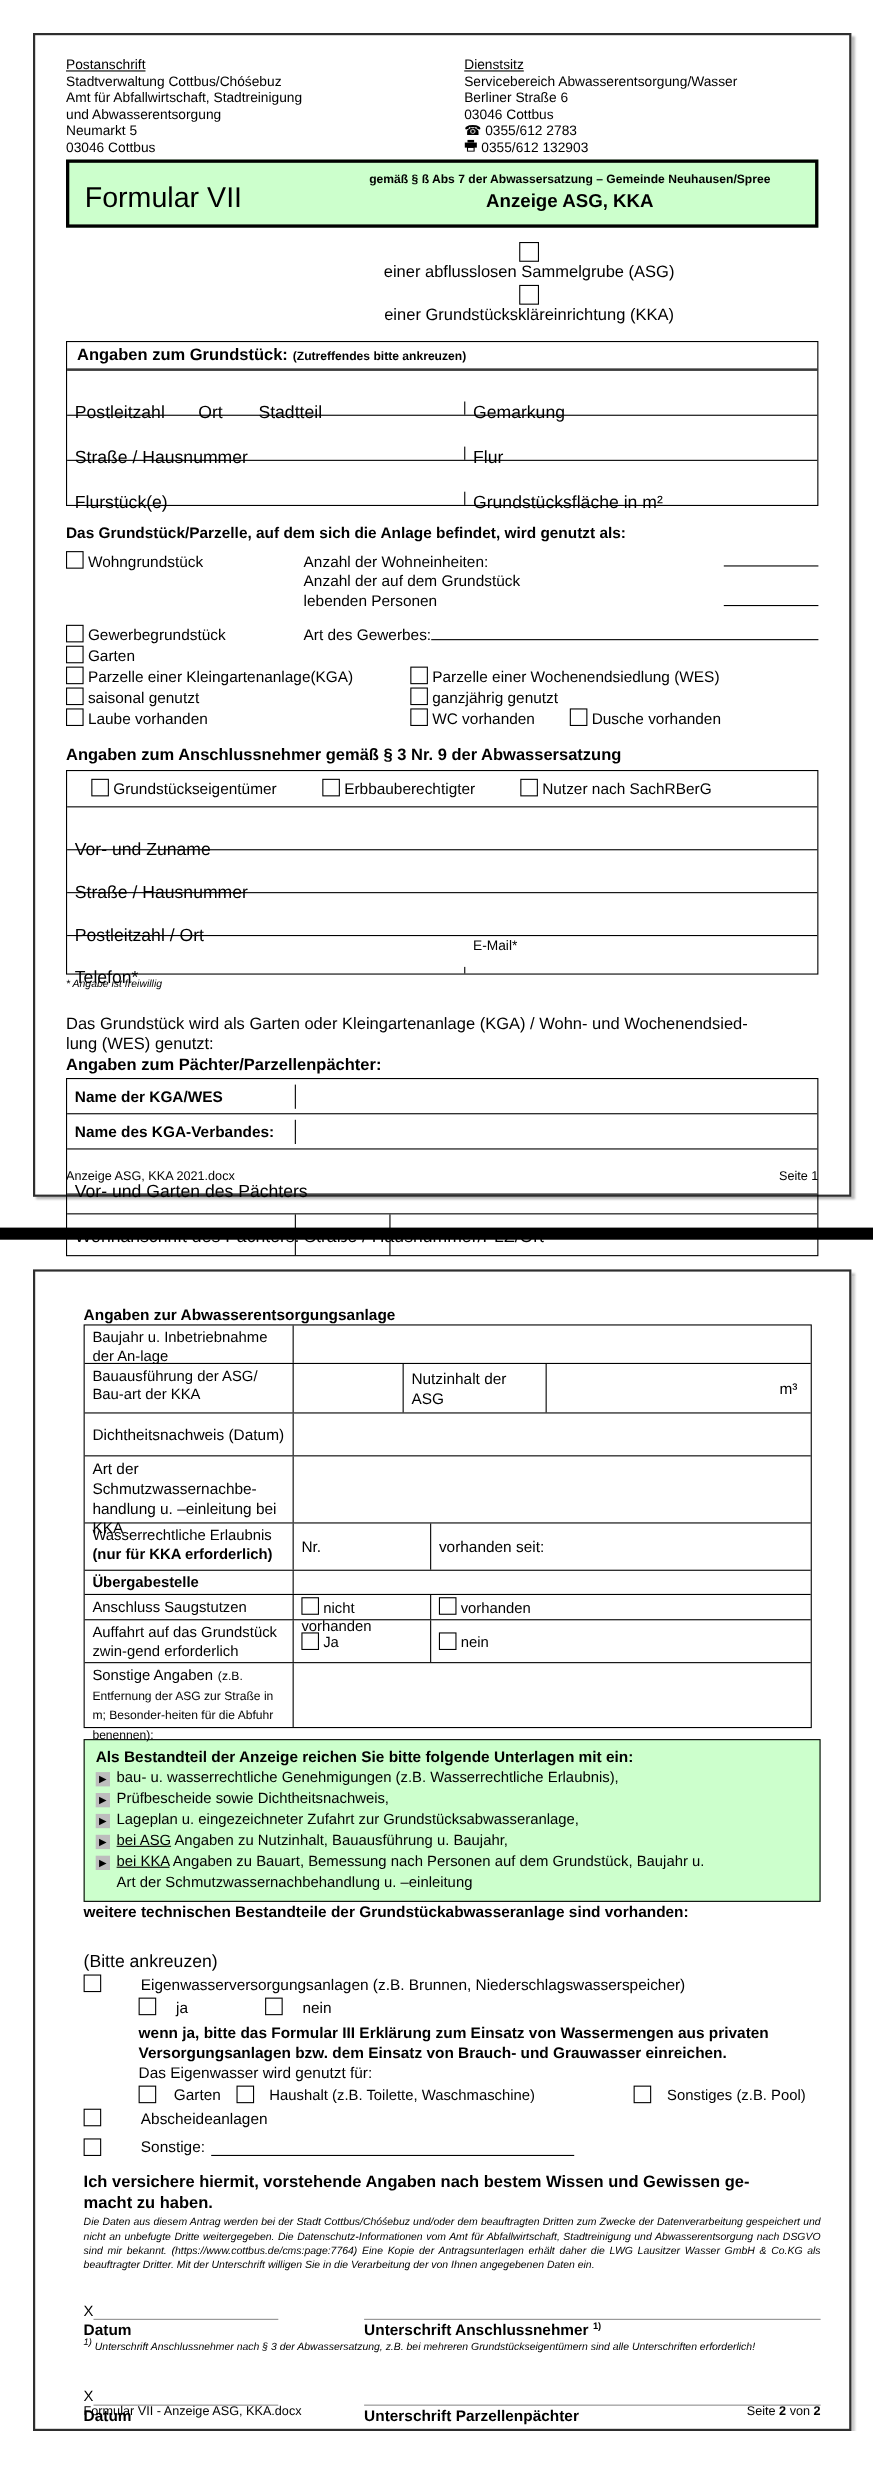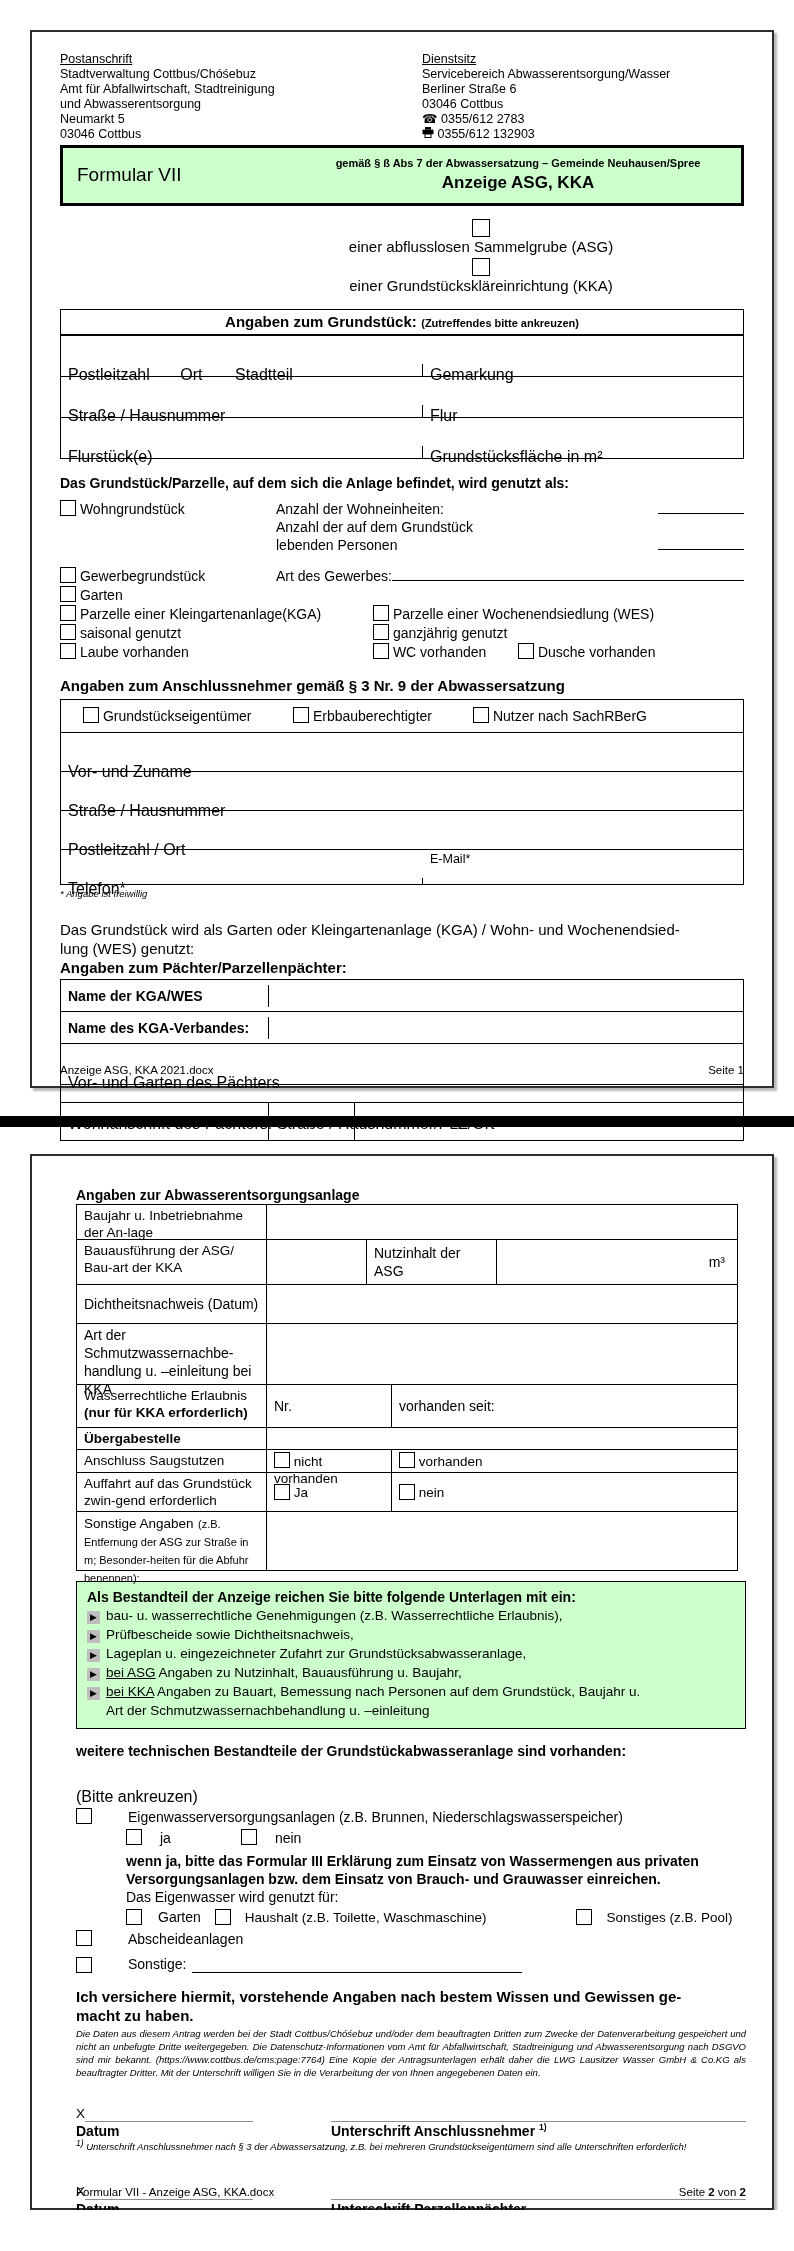--- a/index.html
+++ b/index.html
@@ -21,21 +21,21 @@
   .fs15{font-size:15px;line-height:19px;flex-direction:column;}
   .cb{display:inline-block;width:14px;height:14px;border:1.6px solid #000;background:#fff;vertical-align:-2px;flex:none;}
   .cb.lg{width:16px;height:16px;}
   .fill{display:inline-block;border-bottom:1.2px solid #000;height:13px;}
   .sigline{display:inline-block;border-bottom:1.5px solid #8f8f8f;height:13px;}
   .tbl{border:1.6px solid #000;}
   .trow{display:flex;border-top:1px solid #000;align-items:stretch;}
   .trow.first{border-top:none;}
   .tcell{border-right:1px solid #000;padding:2px 7px;box-sizing:border-box;}
   .tcell.last{border-right:none;}
-  .tbl-hdr{padding:3px 9px;text-align:center;}
+  .tbl-hdr{padding:3px 9px;}
   .sect-heading{font-size:14px;font-weight:bold;margin-top:16px;}
   .title-box{display:flex;border:3px solid #000;background:#ccffcc;margin-top:3px;padding:8px 12px 9px 14px;}
   .gbox{border:1.6px solid #000;background:#ccffcc;padding:6px 10px 8px 10px;margin-top:10px;}
   .gb-item{font-size:13.5px;line-height:19px;}
   .tri{display:inline-flex;width:13px;height:13px;background:#bdbdbd;color:#000;font-size:9px;align-items:center;justify-content:center;margin-right:6px;vertical-align:0px;}
   .pfooter{position:absolute;left:28px;right:28px;bottom:10px;display:flex;justify-content:space-between;font-size:11.5px;}
   #page2 .pfooter{left:44px;right:26px;}
   sup{font-size:8.5px;vertical-align:super;line-height:0;}
   .wl-box{border:1.6px solid #4a4a4a;box-shadow:2px 2px 1px rgba(0,0,0,.25);margin-top:16px;padding:13px 14px 22px 16px;color:#2f9e68;font-size:15px;}
 </style>
@@ -67,21 +67,21 @@
               <rect x="3" y="0" width="6" height="2.6" fill="#000"></rect>
               <rect x="0.5" y="2.6" width="11" height="4.6" fill="#000"></rect>
               <rect x="3" y="7" width="6" height="3.5" fill="#fff" stroke="#000"></rect>
             </svg></span>
         <span>0355/612 132903</span>
       </div>
     </div>
   </div>
 
   <div class="title-box">
-    <div style="font-size:19px;width:230px;padding-top:8px">Formular VII</div>
+    <div style="font-size:26px;width:230px;padding-top:8px">Formular VII</div>
     <div class="grow" style="text-align:center">
       <div class="b" style="font-size:11px;line-height:15px">gemäß § ß Abs 7 der Abwassersatzung – Gemeinde Neuhausen/Spree</div>
       <div class="b" style="font-size:17px;line-height:23px">Anzeige ASG, KKA</div>
     </div>
   </div>
 
   <div style="margin:13px 0 0 158px">
     <div class="fs15 row" style="align-items:center">
       <span class="cb lg"></span>
         <span>einer abflusslosen Sammelgrube (ASG)</span>
@@ -276,21 +276,21 @@
   <div class="gbox">
     <div class="b fs14">Als Bestandteil der Anzeige reichen Sie bitte folgende Unterlagen mit ein:</div>
     <div class="gb-item"><span class="tri">▶</span><span class="ul"></span><span>bau- u. wasserrechtliche Genehmigungen (z.B. Wasserrechtliche Erlaubnis),</span></div>
     <div class="gb-item"><span class="tri">▶</span><span class="ul"></span><span>Prüfbescheide sowie Dichtheitsnachweis,</span></div>
     <div class="gb-item"><span class="tri">▶</span><span class="ul"></span><span>Lageplan u. eingezeichneter Zufahrt zur Grundstücksabwasseranlage,</span></div>
     <div class="gb-item"><span class="tri">▶</span><span class="ul">bei ASG</span><span> Angaben zu Nutzinhalt, Bauausführung u. Baujahr,</span></div>
     <div class="gb-item"><span class="tri">▶</span><span class="ul">bei KKA</span><span> Angaben zu Bauart, Bemessung nach Personen auf dem Grundstück, Baujahr u.</span></div>
     <div class="gb-item" style="padding-left:19px">Art der Schmutzwassernachbehandlung u. –einleitung</div>
   </div>
 
-  <div class="b fs14" style="margin-top:13px">weitere technischen Bestandteile der Grundstückabwasseranlage sind vorhanden:</div>
+  <div class="b fs14" style="">weitere technischen Bestandteile der Grundstückabwasseranlage sind vorhanden:</div>
   <div class="fs10">(Bitte ankreuzen)</div>
 
   <div class="fs14">
     <div class="row" style="margin-top:2px">
       <span class="cb" style="margin-right:36px"></span>
       <span>Eigenwasserversorgungsanlagen (z.B. Brunnen, Niederschlagswasserspeicher)</span>
     </div>
     <div class="row" style="margin-top:3px;padding-left:50px">
       <span class="cb"></span>
         <span style="margin:0 70px 0 18px">ja</span>

